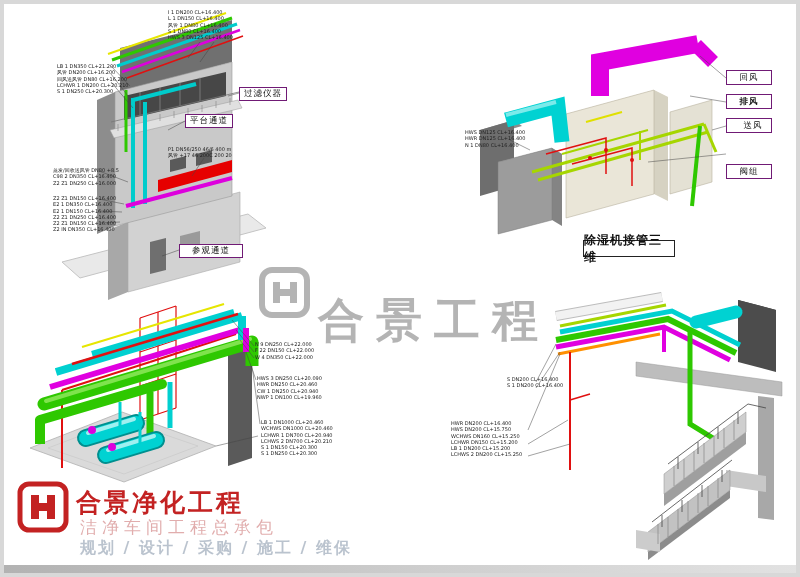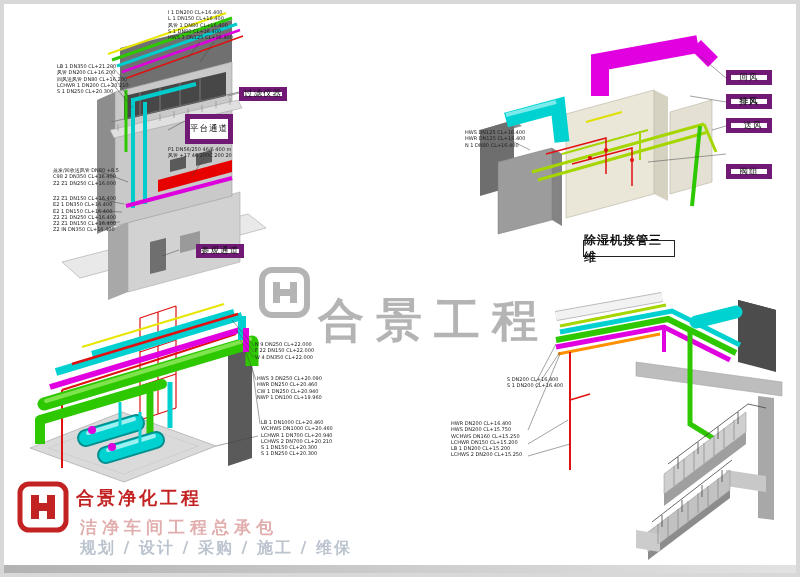--- a/index.html
+++ b/index.html
@@ -8,41 +8,41 @@
     position:relative; overflow:hidden; background:#ffffff;
     font-family:"DejaVu Sans","Liberation Sans",sans-serif;
   }
   .frame { position:absolute; inset:0; border:4px solid #d8d8d8; z-index:60; pointer-events:none; }
   #canvas { position:absolute; left:0; top:0; z-index:1; }
 
   .cluster { position:absolute; font-size:5px; line-height:6.3px; color:#222; white-space:nowrap; z-index:12; }
   .cluster .lbl { white-space:nowrap; }
 
   .callout {
-    position:absolute; border:5px solid #701a75; background:#fff; color:#111;
+    position:absolute; border:1px solid #701a75; background:#fff; color:#111;
     font-size:8.5px; letter-spacing:1px; display:flex; align-items:center; justify-content:center;
     z-index:12;
   }
   .callout.small { width:46px; height:15px; }
   .caption-box {
     position:absolute; border:1px solid #222; background:#fff; color:#111;
     font-size:12px; font-weight:bold; letter-spacing:1px;
     display:flex; align-items:center; justify-content:center; z-index:12;
   }
 
   .watermark-text {
     position:absolute; left:318px; top:262px; z-index:8;
     font-size:46px; font-weight:bold; color:#b4b4b4; letter-spacing:12px; white-space:nowrap;margin-top:28px;
   }
 
   .brand { position:absolute; left:14px; top:478px; z-index:15; }
   .brand-logo { position:absolute; left:2px; top:2px; }
-  .brand-name { position:absolute; left:62px; top:8px; font-size:18px; font-weight:bold;
+  .brand-name { position:absolute; left:62px; top:8px; font-size:25px; font-weight:bold;
                 color:#c32222; letter-spacing:3px; white-space:nowrap; }
-  .brand-tagline { position:absolute; left:66px; top:38px; font-size:17px; font-weight:bold;
+  .brand-tagline { position:absolute; left:66px; top:38px; font-size:17px; font-weight:normal;
                    color:rgba(196,92,92,0.5); letter-spacing:5px; white-space:nowrap; }
   .brand-services { position:absolute; left:66px; top:60px; font-size:16px; font-weight:bold;
                     color:rgba(130,145,165,0.55); letter-spacing:2px; white-space:nowrap; }
 
   .bottom-strip { position:absolute; left:0; bottom:0; width:100%; height:12px; z-index:10;
                   background:linear-gradient(to right,#b2b2b2,#cfcfcf 55%,#e2e2e2); }
 </style>
 </head>
 <body>
 
@@ -322,22 +322,22 @@
     <div class="lbl">Z2 Z1 DN250 CL+16.400</div>
     <div class="lbl">Z2 Z1 DN150 CL+16.400</div>
     <div class="lbl">Z2 IN DN350 CL+16.400</div>
   </div>
 <div class="cluster" style="left:168px; top:146px;">
     <div class="lbl">P1 DN56/250 46/6 400 m</div>
     <div class="lbl">风管 +17 46 200C 200 20</div>
   </div>
 
 <div class="callout" style="left:239px; top:87px;  width:48px; height:14px;text-align:center;">过滤仪器</div>
-<div class="callout" style="left:185px; top:114px; width:48px; height:30px;">平台通道</div>
-<div class="callout" style="left:196px; top:244px; width:48px; height:14px;">参观通道</div>
+<div class="callout" style="left:185px; top:114px; width:48px; height:14px;">平台通道</div>
+<div class="callout" style="left:179px; top:244px; width:64px; height:14px;">参观通道</div>
 
 <div class="cluster" style="left:465px; top:129px;">
     <div class="lbl">HWS DN125 CL+16.400</div>
     <div class="lbl">HWR DN125 CL+16.400</div>
     <div class="lbl">N 1 DN80 CL+16.400</div>
   </div>
 <div class="callout small" style="left:726px; top:70px;">回风</div>
 <div class="callout small" style="left:726px; top:94px;font-weight:bold;">排风</div>
 <div class="callout small" style="left:726px; top:118px;padding-left:8px;">送风</div>
 <div class="callout small" style="left:726px; top:164px;">阀组</div>

